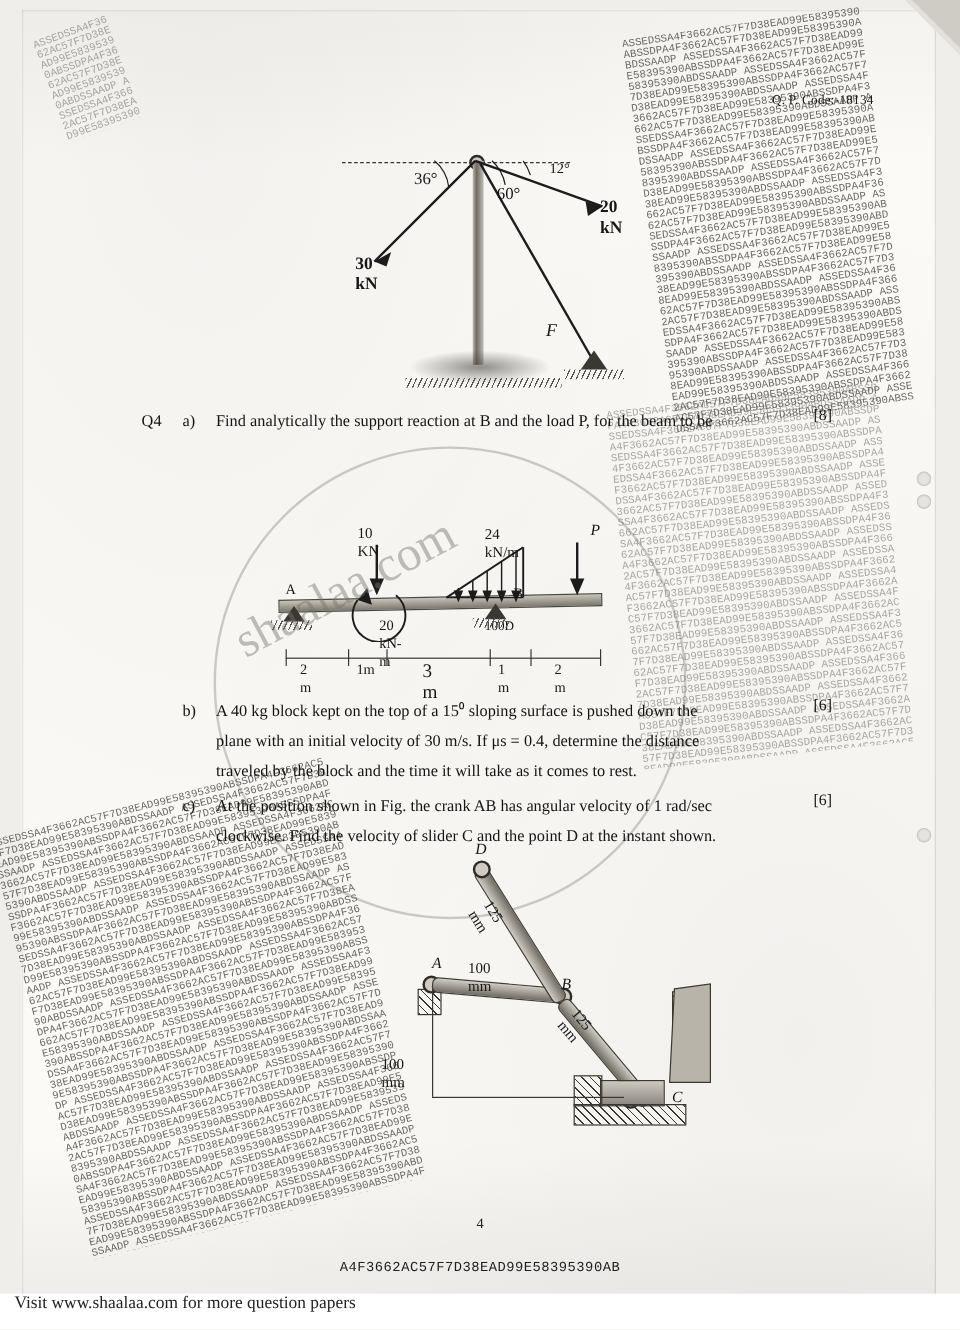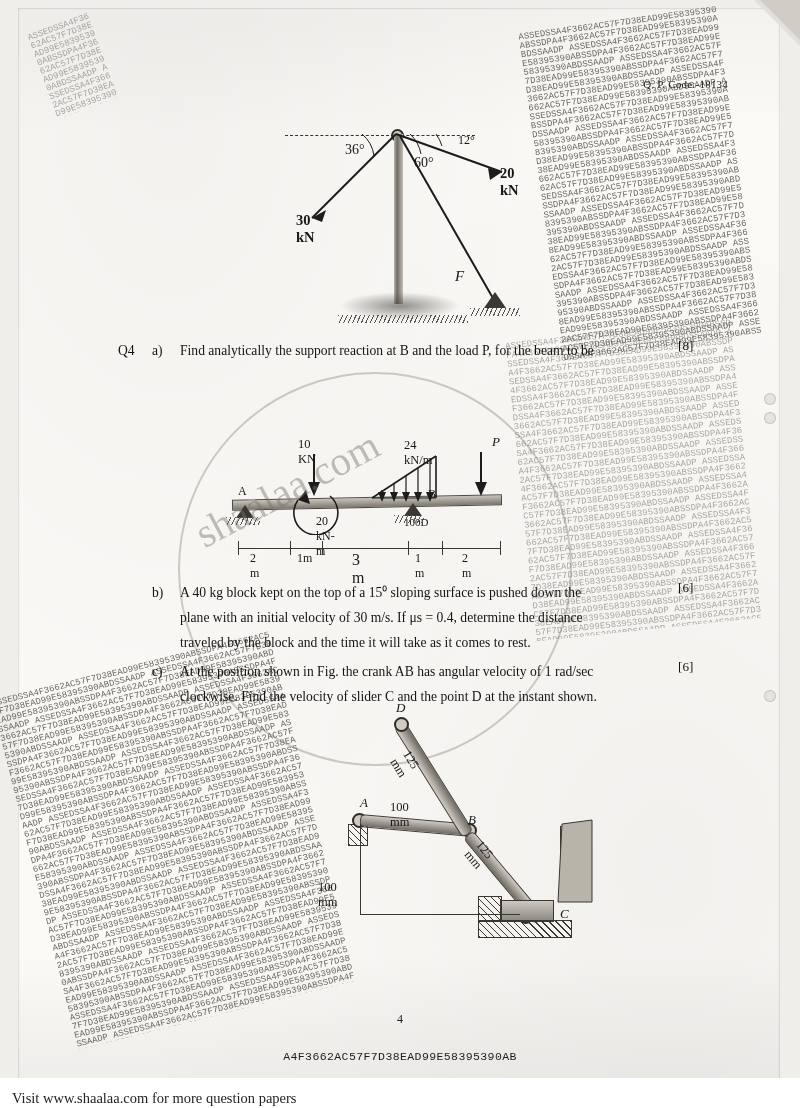--- a/index.html
+++ b/index.html
@@ -56,21 +56,21 @@
 
   .footer-page{position:absolute;left:0;right:0;top:1012px;text-align:center;font-size:12px;color:#222;}
   .barcode-text{
     position:absolute;left:0;right:0;top:1050px;text-align:center;
     font-family:"Liberation Mono", monospace;font-size:11.5px;color:#1d1d1d;letter-spacing:.4px;
   }
   .bottom-bar{
     position:absolute;left:0;bottom:0;width:800px;height:30px;background:#ffffff;
   }
   .bottom-bar span{
-    position:absolute;left:12px;top:12px;font-size:14.5px;color:#222;
+    position:absolute;left:12px;top:0;font-size:14.5px;color:#222;
     font-family:"Liberation Serif", serif;
   }
 
   
   .wm{
     position:absolute;left:178px;top:372px;width:390px;height:390px;
     border:2px solid rgba(120,115,105,.35);border-radius:50%;
     pointer-events:none;
   }
   .wm-text{

